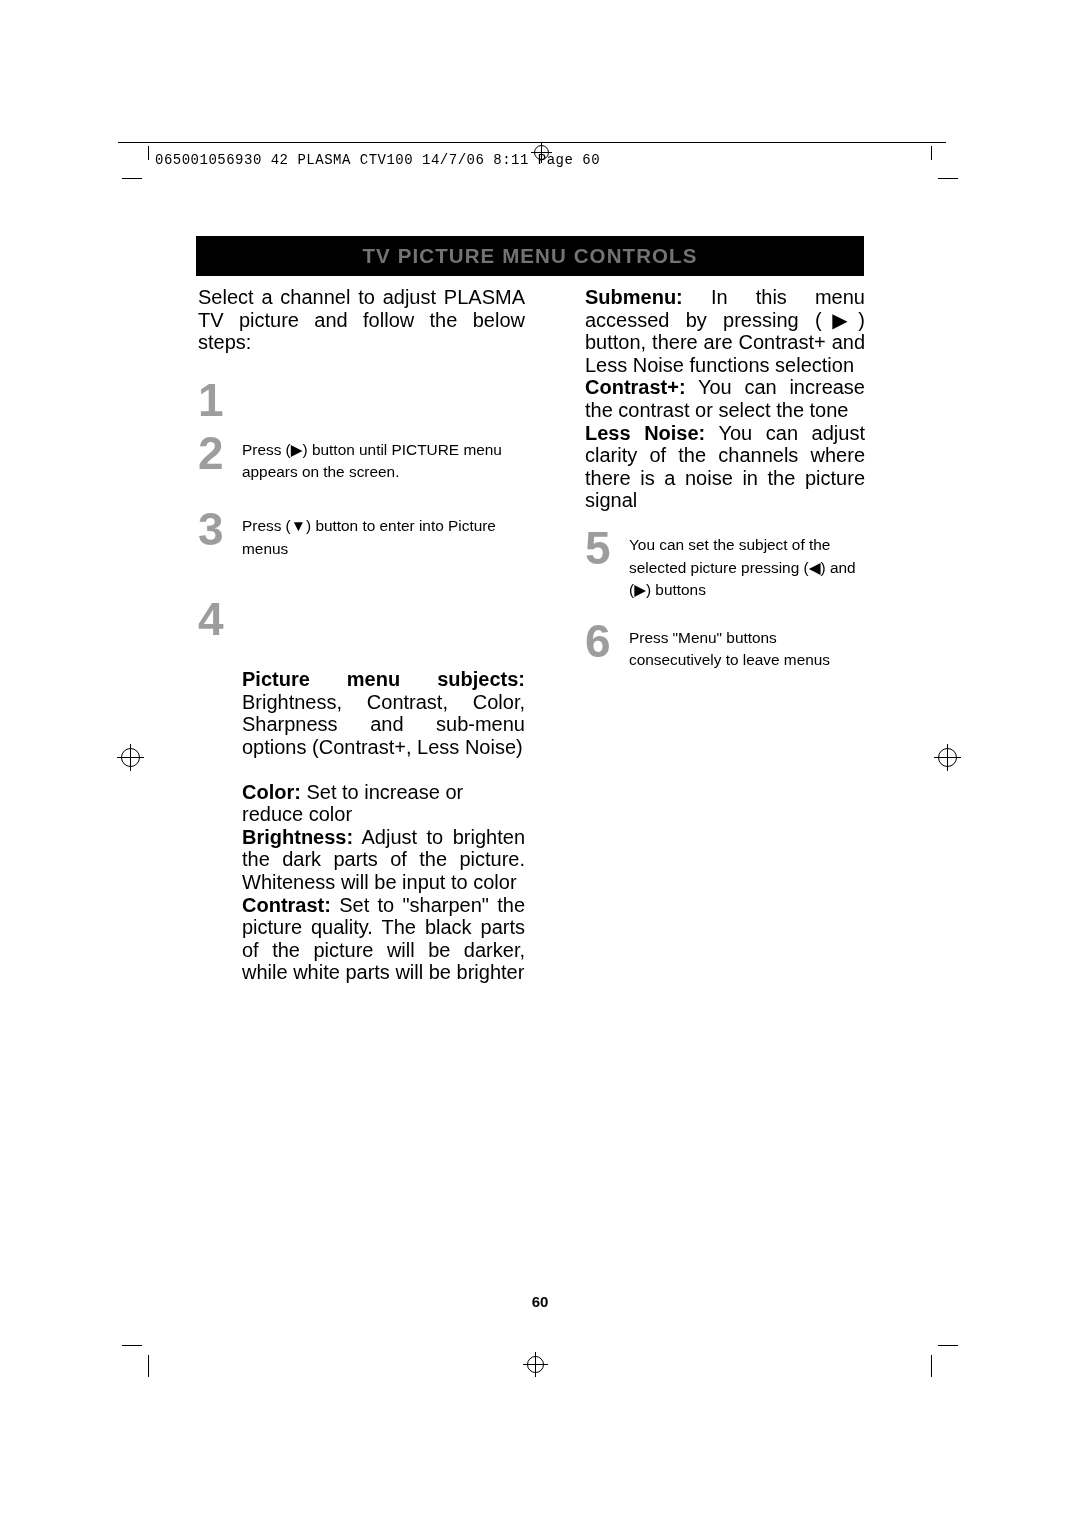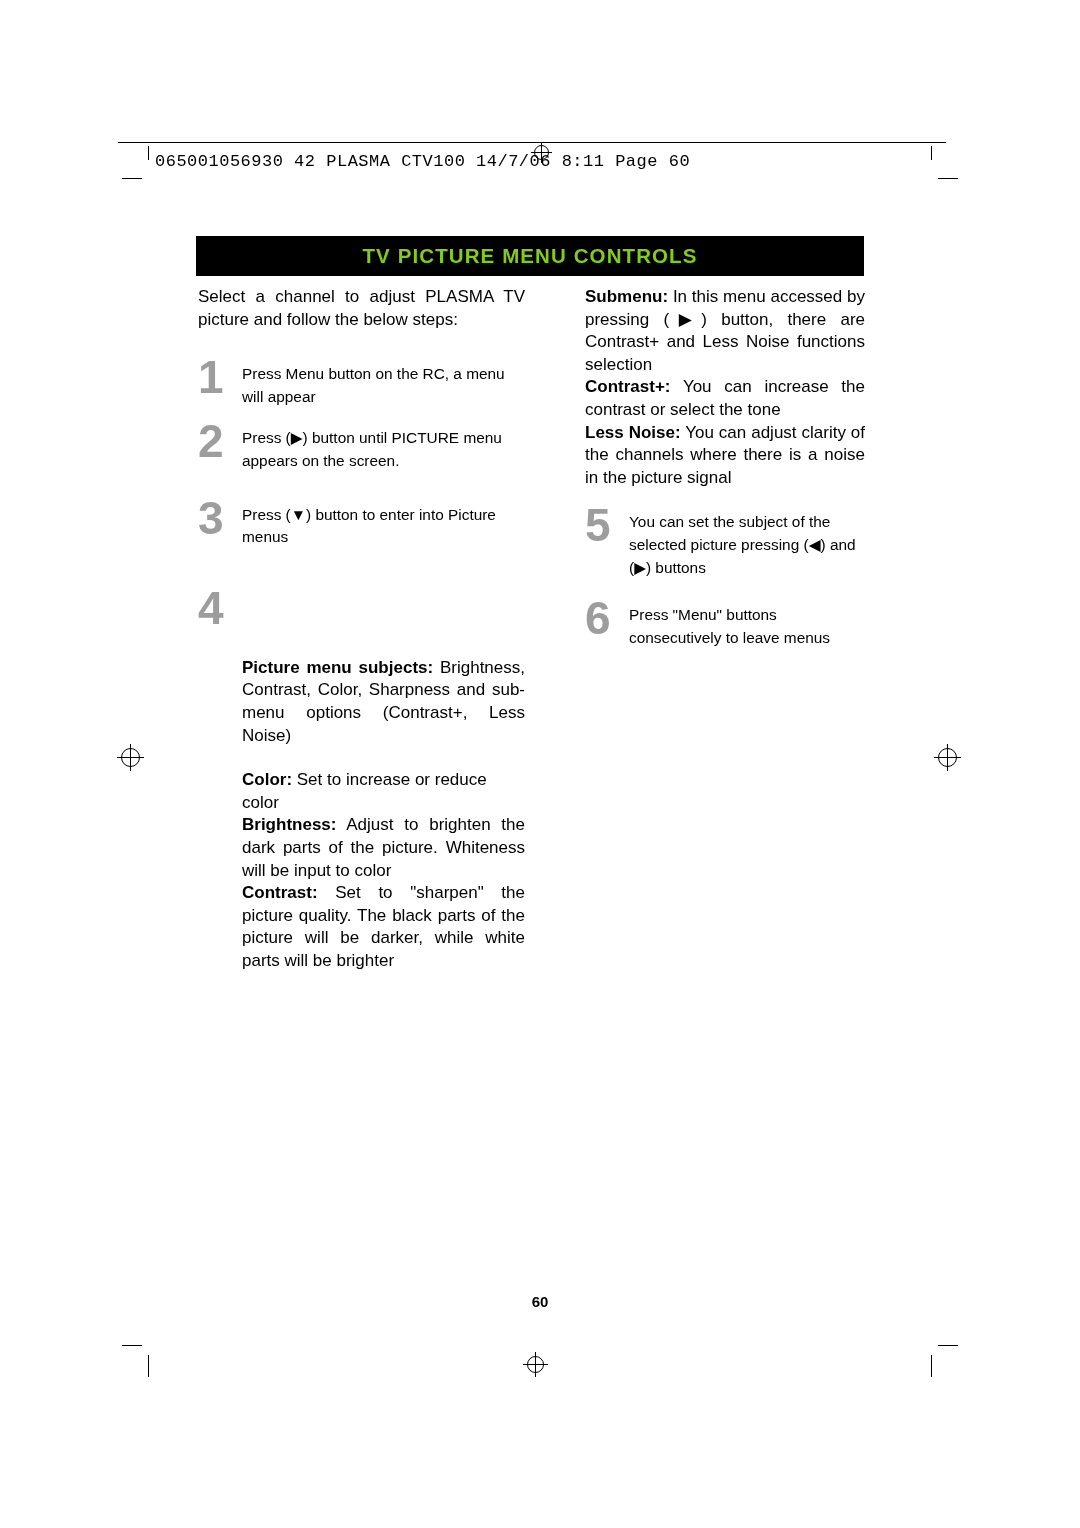--- a/index.html
+++ b/index.html
@@ -56,21 +56,21 @@
     top: 142px;
     width: 828px;
     height: 1px;
     background: #000;
   }
   .slug-text {
     position: absolute;
     left: 155px;
     top: 152px;
     font-family: "Liberation Mono", monospace;
-    font-size: 17px;
+    font-size: 14px;
     letter-spacing: 0.5px;
     white-space: nowrap;
   }
   .slug-tick-left {
     position: absolute;
     left: 148px;
     top: 146px;
     width: 1px;
     height: 14px;
     background: #000;
@@ -115,21 +115,21 @@
   }
 
   
   .title-bar {
     position: absolute;
     left: 196px;
     top: 236px;
     width: 668px;
     height: 40px;
     background: #000000;
-    color: #84cc16;
+    color: #737373;
     display: flex;
     align-items: center;
     justify-content: center;
     font-weight: bold;
     font-size: 20.5px;
     letter-spacing: 1.1px;
   }
 
   
   .col-left {
@@ -139,21 +139,21 @@
     width: 327px;
   }
   .col-right {
     position: absolute;
     left: 585px;
     top: 286px;
     width: 280px;
   }
 
   .para {
-    font-size: 17px;
+    font-size: 20px;
     line-height: 22.6px;
     text-align: justify;
     margin: 0 0 0 0;
   }
 
   .gap-16 { height: 16px; }
   .gap-22 { height: 22px; }
   .gap-26 { height: 26px; }
   .gap-12 { height: 12px; }
   .gap-6  { height: 6px; }
@@ -253,21 +253,20 @@
 <div class="title-bar">TV PICTURE MENU CONTROLS</div>
 
 <div class="col-left">
 
   <p class="para">Select a channel to adjust PLASMA TV picture and follow the below steps:</p>
 
   <div class="gap-26"></div>
 
   <div class="step">
     <div class="step-num">1</div>
-    <div class="step-body nj">Press Menu button on the RC, a menu will appear</div>
   </div>
 
   <div class="step">
     <div class="step-num">2</div>
     <div class="step-body nj">Press  (▶) button until PICTURE menu appears on the screen.</div>
   </div>
 
   <div class="gap-12"></div>
 
   <div class="step">

